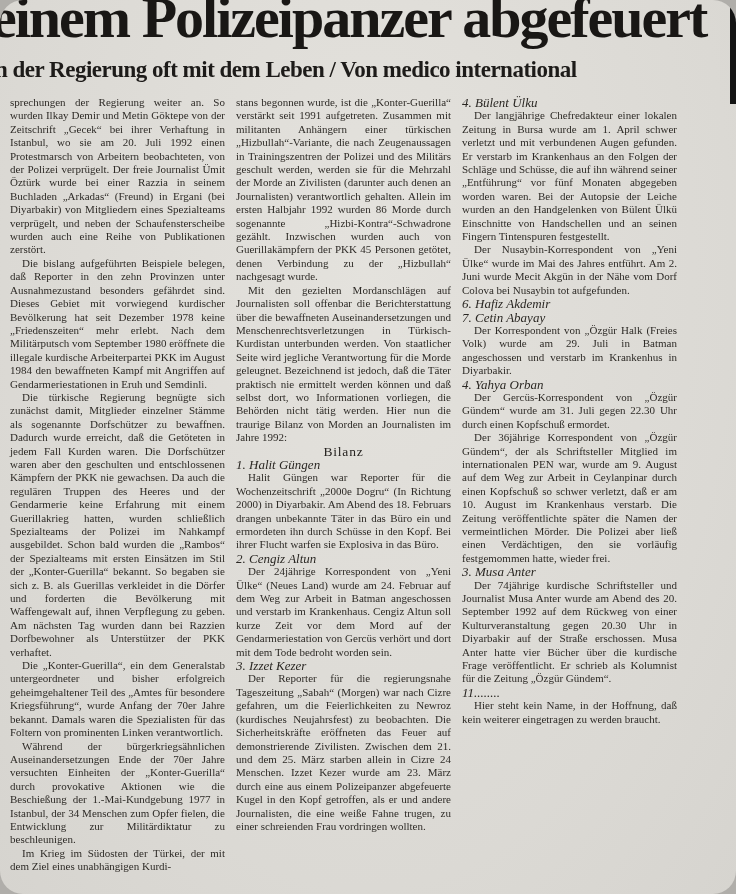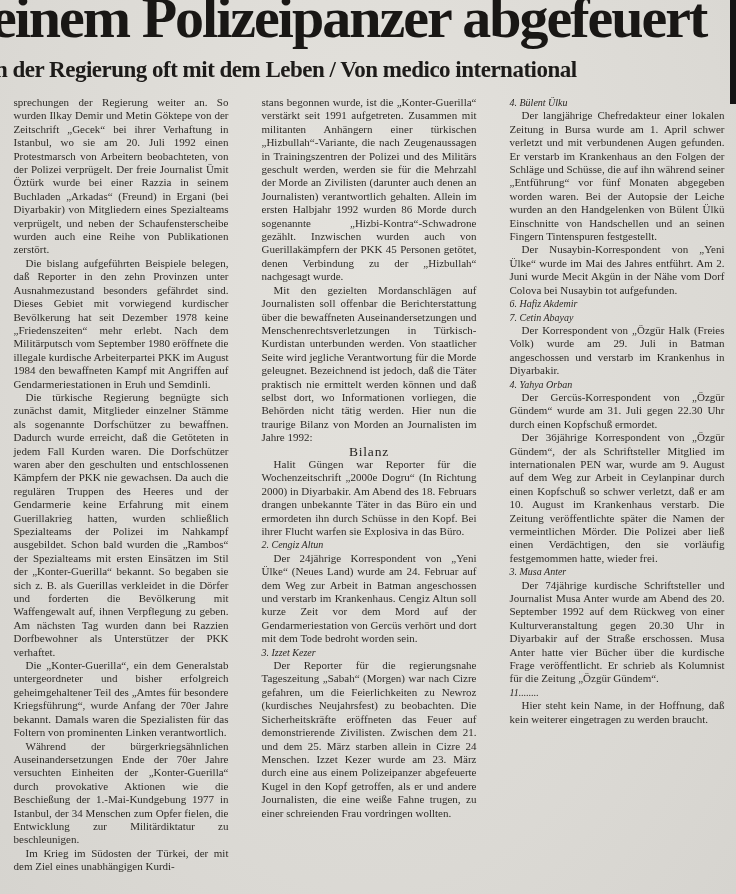--- a/index.html
+++ b/index.html
@@ -3,51 +3,52 @@
 <meta charset="utf-8">
 <style>
   html,body { margin:0; padding:0; }
   body { background:#b0aeaa; }
   .page {
     position:relative; width:736px; height:894px;
     background:#dfddd8;
     background-image: radial-gradient(ellipse at 50% 30%, #e4e2dd 0%, #dbd9d4 70%, #d6d4cf 100%);
     overflow:hidden;
     font-family:"Liberation Serif", serif;
+    border-radius:23px;
   }
   .headline {
     position:absolute; left:-9px; top:-16px;
     font-weight:bold; font-size:58px; letter-spacing:-2px;
     color:#191715; white-space:nowrap;
     font-family:"Liberation Serif", serif;
   }
   .subheadline {
     position:absolute; left:-5px; top:57px;
     font-weight:bold; font-size:23px; letter-spacing:-0.5px;
     color:#1d1b19; white-space:nowrap;
     font-family:"Liberation Serif", serif;
   }
   .corner-bar {
     position:absolute; right:0; top:0; width:6px; height:104px;
     background:#141414;
   }
   .columns {
     position:absolute; left:10px; top:96px; width:718px;
-    display:flex; gap:33px;justify-content:center;
+    display:flex; gap:11px;
   }
   .col {
     width:215px; flex:0 0 215px;
     font-size:11px; line-height:13.4px;
     text-align:justify; color:#2e2b27;
     hyphens:auto; -webkit-hyphens:auto;
   }
   .col p { margin:0; text-indent:1.1em; }
   .col p.noindent { text-indent:0; }
   .entry-head {
-    font-style:italic; font-size:10px;
+    font-style:italic; font-size:13px;
     margin:3px 0 1px 0; text-indent:0 !important;
     text-align:left; color:#2a2723;
   }
   .bilanz-heading {
     text-align:center; font-weight:normal; font-size:13.5px;
     letter-spacing:0.8px; margin:7px 0 5px 0; text-indent:0 !important;
     color:#262320;
   }
 </style>
 </head>
@@ -67,20 +68,21 @@
       <p>Die türkische Regierung begnügte sich zunächst damit, Mitglieder einzelner Stämme als sogenannte Dorfschützer zu bewaffnen. Dadurch wurde erreicht, daß die Getöteten in jedem Fall Kurden waren. Die Dorfschützer waren aber den geschulten und entschlossenen Kämpfern der PKK nie gewachsen. Da auch die regulären Truppen des Heeres und der Gendarmerie keine Erfahrung mit einem Guerillakrieg hatten, wurden schließlich Spezialteams der Polizei im Nahkampf ausgebildet. Schon bald wurden die „Rambos“ der Spezialteams mit ersten Einsätzen im Stil der „Konter-Guerilla“ bekannt. So begaben sie sich z. B. als Guerillas verkleidet in die Dörfer und forderten die Bevölkerung mit Waffengewalt auf, ihnen Verpflegung zu geben. Am nächsten Tag wurden dann bei Razzien Dorfbewohner als Unterstützer der PKK verhaftet.</p>
       <p>Die „Konter-Guerilla“, ein dem Generalstab untergeordneter und bisher erfolgreich geheimgehaltener Teil des „Amtes für besondere Kriegsführung“, wurde Anfang der 70er Jahre bekannt. Damals waren die Spezialisten für das Foltern von prominenten Linken verantwortlich.</p>
       <p>Während der bürgerkriegsähnlichen Auseinandersetzungen Ende der 70er Jahre versuchten Einheiten der „Konter-Guerilla“ durch provokative Aktionen wie die Beschießung der 1.-Mai-Kundgebung 1977 in Istanbul, der 34 Menschen zum Opfer fielen, die Entwicklung zur Militärdiktatur zu beschleunigen.</p>
       <p>Im Krieg im Südosten der Türkei, der mit dem Ziel eines unabhängigen Kurdi-</p>
     </div>
 
     <div class="col">
       <p class="noindent">stans begonnen wurde, ist die „Konter-Guerilla“ verstärkt seit 1991 aufgetreten. Zusammen mit militanten Anhängern einer türkischen „Hizbullah“-Variante, die nach Zeugenaussagen in Trainingszentren der Polizei und des Militärs geschult werden, werden sie für die Mehrzahl der Morde an Zivilisten (darunter auch denen an Journalisten) verantwortlich gehalten. Allein im ersten Halbjahr 1992 wurden 86 Morde durch sogenannte „Hizbi-Kontra“-Schwadrone gezählt. Inzwischen wurden auch von Guerillakämpfern der PKK 45 Personen getötet, denen Verbindung zu der „Hizbullah“ nachgesagt wurde.</p>
       <p>Mit den gezielten Mordanschlägen auf Journalisten soll offenbar die Berichterstattung über die bewaffneten Auseinandersetzungen und Menschenrechtsverletzungen in Türkisch-Kurdistan unterbunden werden. Von staatlicher Seite wird jegliche Verantwortung für die Morde geleugnet. Bezeichnend ist jedoch, daß die Täter praktisch nie ermittelt werden können und daß selbst dort, wo Informationen vorliegen, die Behörden nicht tätig werden. Hier nun die traurige Bilanz von Morden an Journalisten im Jahre 1992:</p>
       <p class="bilanz-heading">Bilanz</p>
+      <p class="entry-head">1. Halit Güngen</p>
       <p>Halit Güngen war Reporter für die Wochenzeitschrift „2000e Dogru“ (In Richtung 2000) in Diyarbakir. Am Abend des 18. Februars drangen unbekannte Täter in das Büro ein und ermordeten ihn durch Schüsse in den Kopf. Bei ihrer Flucht warfen sie Explosiva in das Büro.</p>
       <p class="entry-head">2. Cengiz Altun</p>
       <p>Der 24jährige Korrespondent von „Yeni Ülke“ (Neues Land) wurde am 24. Februar auf dem Weg zur Arbeit in Batman angeschossen und verstarb im Krankenhaus. Cengiz Altun soll kurze Zeit vor dem Mord auf der Gendarmeriestation von Gercüs verhört und dort mit dem Tode bedroht worden sein.</p>
       <p class="entry-head">3. Izzet Kezer</p>
       <p>Der Reporter für die regierungsnahe Tageszeitung „Sabah“ (Morgen) war nach Cizre gefahren, um die Feierlichkeiten zu Newroz (kurdisches Neujahrsfest) zu beobachten. Die Sicherheitskräfte eröffneten das Feuer auf demonstrierende Zivilisten. Zwischen dem 21. und dem 25. März starben allein in Cizre 24 Menschen. Izzet Kezer wurde am 23. März durch eine aus einem Polizeipanzer abgefeuerte Kugel in den Kopf getroffen, als er und andere Journalisten, die eine weiße Fahne trugen, zu einer schreienden Frau vordringen wollten.</p>
     </div>
 
     <div class="col">
       <p class="entry-head">4. Bülent Ülku</p>
       <p>Der langjährige Chefredakteur einer lokalen Zeitung in Bursa wurde am 1. April schwer verletzt und mit verbundenen Augen gefunden. Er verstarb im Krankenhaus an den Folgen der Schläge und Schüsse, die auf ihn während seiner „Entführung“ vor fünf Monaten abgegeben worden waren. Bei der Autopsie der Leiche wurden an den Handgelenken von Bülent Ülkü Einschnitte von Handschellen und an seinen Fingern Tintenspuren festgestellt.</p>

